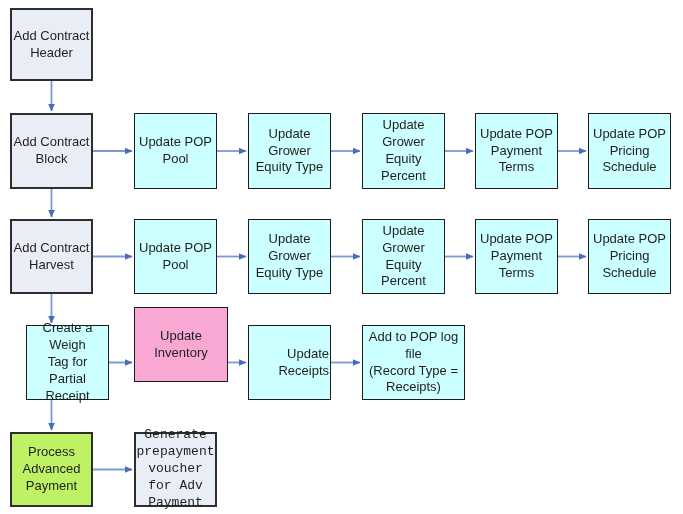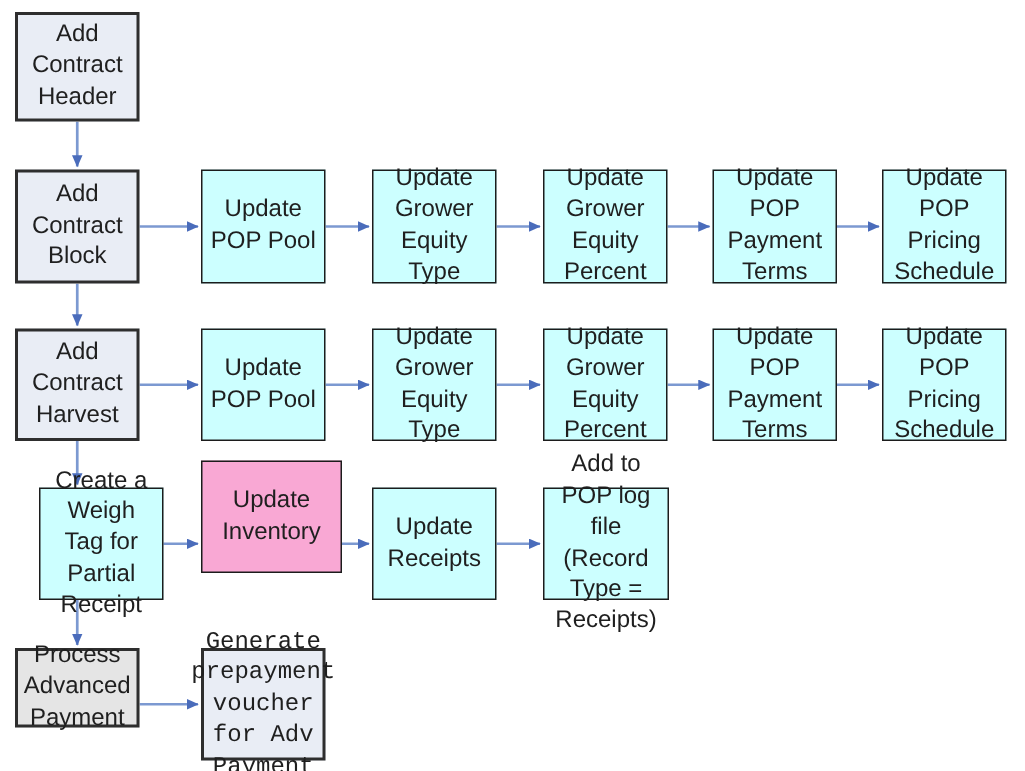--- a/index.html
+++ b/index.html
@@ -18,21 +18,21 @@
     pointer-events: none;
   }
   .node {
     position: absolute;
     box-sizing: border-box;
     display: flex;
     align-items: center;
     justify-content: center;
     text-align: center;
     white-space: pre-line;
-    font-size: 16px;
+    font-size: 13px;
     line-height: 1.3;
     color: #1f1f1f;
     padding: 1px;
   }
   .node--primary {
     background: #E9EDF5;
     border: 2px solid #2e2e2e;
   }
   .node--process {
     background: #CCFFFF;
@@ -90,24 +90,24 @@
       <div class="node node--process" style="left: 362px; top: 219px; width: 83px; height: 75px; background: rgb(204, 255, 255); border-color: rgb(28, 28, 28); color: rgb(31, 31, 31);">Update Grower
 Equity Percent</div>
       <div class="node node--process" style="left: 475px; top: 219px; width: 83px; height: 75px; background: rgb(204, 255, 255); border-color: rgb(28, 28, 28); color: rgb(31, 31, 31);">Update POP
 Payment Terms</div>
       <div class="node node--process" style="left: 588px; top: 219px; width: 83px; height: 75px; background: rgb(204, 255, 255); border-color: rgb(28, 28, 28); color: rgb(31, 31, 31);">Update POP
 Pricing Schedule</div>
       <div class="node node--process" style="left: 26px; top: 325px; width: 83px; height: 75px; background: rgb(204, 255, 255); border-color: rgb(28, 28, 28); color: rgb(31, 31, 31);">Create a Weigh
 Tag for Partial
 Receipt</div>
       <div class="node node--process" style="left: 134px; top: 307px; width: 94px; height: 75px; background: #f9a8d4; border-color: rgb(28, 28, 28); color: rgb(31, 31, 31);">Update Inventory</div>
-      <div class="node node--process" style="left: 248px; top: 325px; width: 83px; height: 75px; background: rgb(204, 255, 255); border-color: rgb(28, 28, 28); color: rgb(31, 31, 31);">Update Receipts</div>
-      <div class="node node--process" style="left: 362px; top: 325px; width: 84px; height: 75px; background: rgb(204, 255, 255); border-color: rgb(28, 28, 28); color: rgb(31, 31, 31);">Add to POP log file
+      <div class="node node--process" style="left: 248px; top: 325px; width: 83px; height: 75px; background: rgb(204, 255, 255); border-color: rgb(28, 28, 28); color: rgb(31, 31, 31); text-align: right;">Update Receipts</div>
+      <div class="node node--process" style="left: 362px; top: 325px; width: 103px; height: 75px; background: rgb(204, 255, 255); border-color: rgb(28, 28, 28); color: rgb(31, 31, 31);">Add to POP log file
 (Record Type =
 Receipts)</div>
-      <div class="node node--primary" style="left: 10px; top: 432px; width: 83px; height: 53px; background: #e5e5e5; border-color: rgb(46, 46, 46); color: rgb(31, 31, 31);">Process Advanced
+      <div class="node node--primary" style="left: 10px; top: 432px; width: 83px; height: 75px; background: #bef264; border-color: rgb(46, 46, 46); color: rgb(31, 31, 31);">Process Advanced
 Payment</div>
       <div class="node node--primary" style="left: 134px; top: 432px; width: 83px; height: 75px; background: rgb(233, 237, 245); border-color: rgb(46, 46, 46); color: rgb(31, 31, 31); font-family: Liberation Mono, monospace;">Generate
 prepayment
 voucher for Adv
 Payment</div>
     </div>
 </div>
 
 </body></html>

